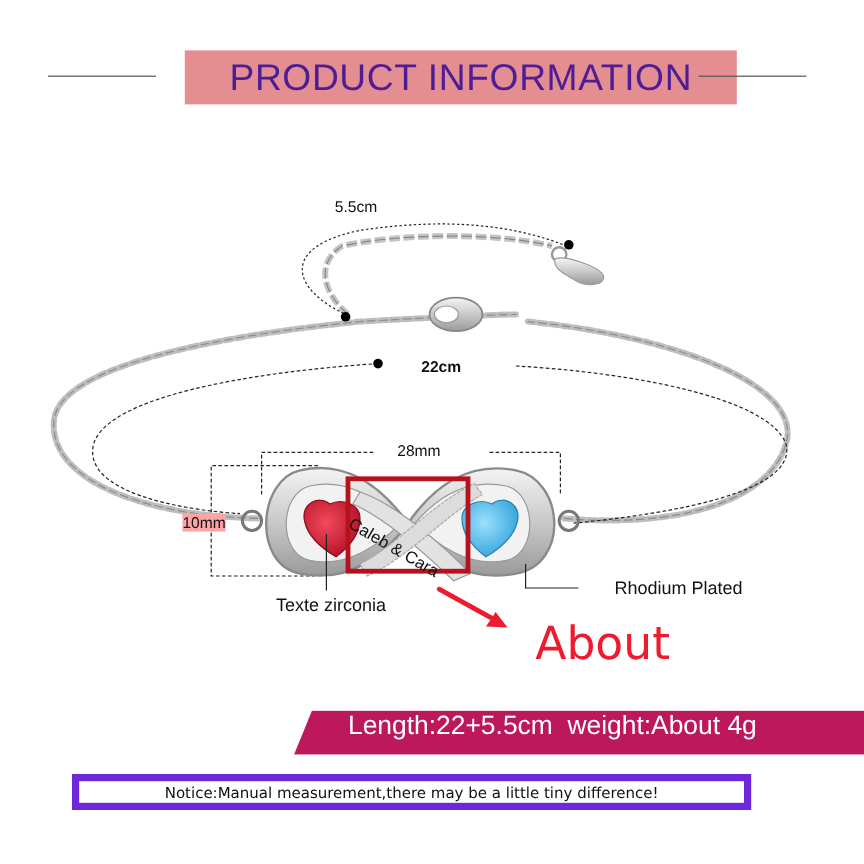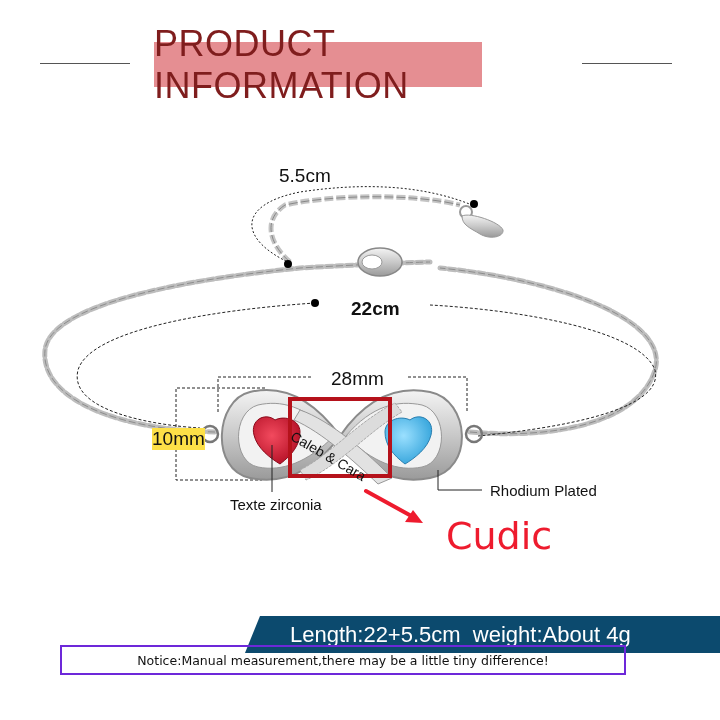--- a/index.html
+++ b/index.html
@@ -1,24 +1,24 @@
 <!DOCTYPE html>
 <html><head>
   <meta charset="utf-8">
   <style>
     html, body { margin:0; padding:0; background:#fff; }
     body { width:720px; height:720px; position:relative; overflow:hidden; font-family:"Liberation Sans", sans-serif; }
     .abs { position:absolute; }
     .rule { position:absolute; height:1px; background:#555; }
-    .title-banner { position:absolute; left:154px; top:42px; width:328px; height:45px; background:#e58e92; color:#7f1d1d; font-size:36px; display:flex; align-items:center; justify-content:center; letter-spacing:0.5px; }
-    .dim-label { position:absolute; font-size:19px; color:#111; }
+    .title-banner { position:absolute; left:154px; top:42px; width:460px; height:45px; background:#e58e92; color:#4c1d95; font-size:31px; display:flex; align-items:center; justify-content:center; letter-spacing:0.5px; }
+    .dim-label { position:absolute; font-size:13px; color:#111; }
     .callout-label { position:absolute; font-size:15px; color:#111; }
     .texte { position:absolute; left:446px; top:514px; font-size:38px; color:#ee1b2e; font-family:"DejaVu Sans", sans-serif; }
-    .length-banner { position:absolute; left:245px; top:616px; width:475px; height:37px; background:#0c4a6e; clip-path:polygon(15px 0, 100% 0, 100% 100%, 0 100%); color:#fff; font-size:22px; display:flex; align-items:center; padding-left:45px; box-sizing:border-box; }
-    .notice { position:absolute; left:60px; top:645px; width:566px; height:30px; border:2px solid #6d28d9; box-sizing:border-box; font-size:12.5px; color:#111; display:flex; align-items:center; justify-content:center; font-family:"DejaVu Sans", sans-serif; }
+    .length-banner { position:absolute; left:245px; top:592px; width:475px; height:37px; background:#be185d; clip-path:polygon(15px 0, 100% 0, 100% 100%, 0 100%); color:#fff; font-size:22px; display:flex; padding-left:45px; box-sizing:border-box; }
+    .notice { position:absolute; left:60px; top:645px; width:566px; height:30px; border:6px solid #6d28d9; box-sizing:border-box; font-size:12.5px; color:#111; display:flex; align-items:center; justify-content:center; font-family:"DejaVu Sans", sans-serif; }
     svg.scene { position:absolute; left:0; top:0; }
   </style>
 </head>
 <body>
 
 <div class="rule" style="left:40px; top:63px; width:90px;"></div>
 <div class="title-banner">PRODUCT INFORMATION</div>
 <div class="rule" style="left:582px; top:63px; width:90px;"></div>
 
 <svg class="scene" width="720" height="720" viewBox="0 0 720 720">
@@ -99,25 +99,25 @@
     <line x1="366" y1="491" x2="415" y2="518" stroke="#ee1b2e" stroke-width="4" stroke-linecap="round"></line>
     <polygon points="423,523 405,522 413,510" fill="#ee1b2e"></polygon>
   </g>
 </svg>
 
 <div class="abs" style="left:296px; top:428px; font-size:14px; color:#111; transform:rotate(30deg); transform-origin:left top; white-space:nowrap;">Caleb &amp; Cara</div>
 
 <div class="dim-label" style="left:279px; top:165px;">5.5cm</div>
 <div class="dim-label" style="left:351px; top:298px;font-weight:bold;">22cm</div>
 <div class="dim-label" style="left:331px; top:368px;">28mm</div>
-<div class="dim-label" style="left:152px; top:428px; background:#fde047;">10mm</div>
+<div class="dim-label" style="left:152px; top:428px; background:#fca5a5;">10mm</div>
 
 <div class="callout-label" style="left:230px; top:496px;">Texte zirconia</div>
-<div class="callout-label" style="left:490px; top:482px;">Rhodium Plated</div>
-<div class="texte">Cudic</div>
+<div class="callout-label" style="left:512px; top:482px;">Rhodium Plated</div>
+<div class="texte">About</div>
 
 <div class="length-banner">
   <span style="white-space:pre;">Length:22+5.5cm  weight:About 4g</span>
 </div>
 
 <div class="notice">
   <span>Notice:Manual measurement,there may be a little tiny difference!</span>
 </div>
 
 </body></html>

